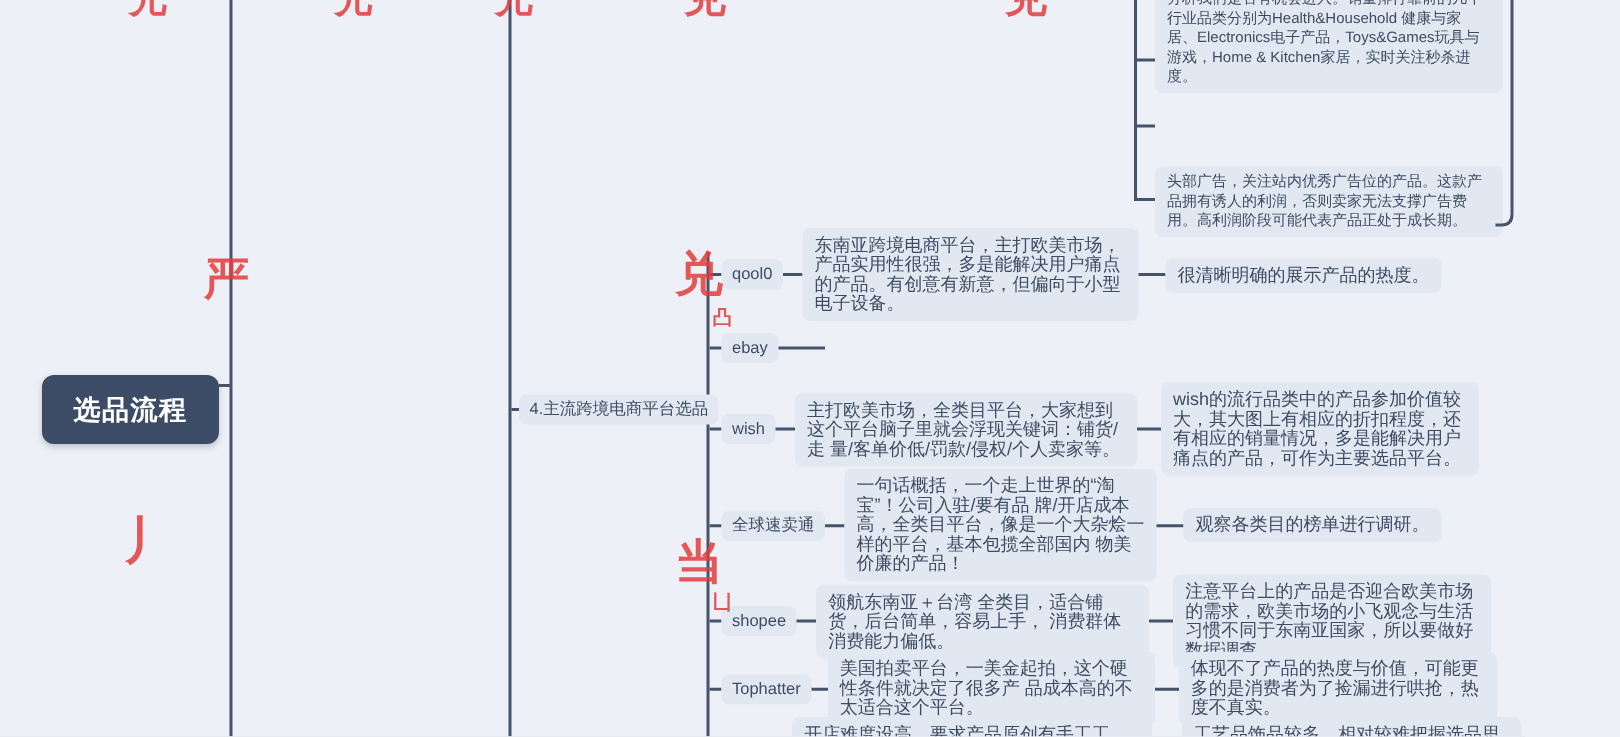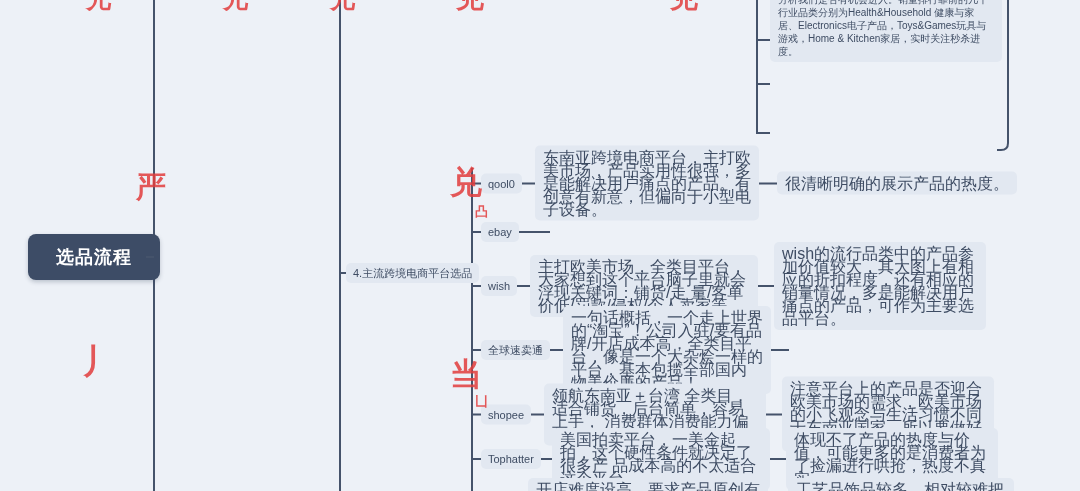--- a/index.html
+++ b/index.html
@@ -8,24 +8,24 @@
     background:#edf1f7;
     font-family:"Liberation Sans","DejaVu Sans",sans-serif;
     color:#3e4c63;
   }
   .vline{position:absolute;width:2px;background:#45536b;}
   .hl{position:absolute;height:2px;background:#45536b;}
   .hline{height:2px;background:#45536b;flex-shrink:0;}
   .grow{flex:1;}
   .row{position:absolute;display:flex;align-items:center;transform:translateY(-50%);}
   .box{background:#e2e8f1;color:#3e4c63;border-radius:5px;padding:5px 8px;
-       font-size:16px;line-height:13px;flex-shrink:0;box-sizing:border-box;}
+       font-size:12px;line-height:13px;flex-shrink:0;box-sizing:border-box;}
   .pill{background:#e2e8f1;color:#3e4c63;border-radius:5px;padding:3px 7px;
         font-size:11px;line-height:14px;white-space:nowrap;flex-shrink:0;}
-  .root{position:absolute;left:28px;top:234px;width:132px;height:46px;
+  .root{position:absolute;left:28px;top:250px;width:118px;height:46px;
         background:#3d4c66;color:#fff;border-radius:8px;font-size:18px;font-weight:bold;
         display:flex;align-items:center;justify-content:center;letter-spacing:1px;
         box-shadow:0 2px 4px rgba(40,55,80,.25);font-family:Liberation Mono, monospace;}
   .branch{background:#8196c2;color:#fff;border-radius:7px;padding:6px 11px;
         font-size:12.5px;font-weight:bold;white-space:nowrap;flex-shrink:0;
         box-shadow:0 1px 3px rgba(40,55,80,.25);}
   .note-abs{position:absolute;}
   .summary{position:absolute;left:770px;width:232px;background:#e2e8f1;color:#3e4c63;
         border-radius:5px;padding:4px 8px;font-size:10px;line-height:13px;box-sizing:border-box;}
   .wm{position:absolute;color:#e23d3d;opacity:.85;font-weight:bold;line-height:1;pointer-events:none;}
@@ -78,20 +78,21 @@
     <div class="hline" style="width:16px"></div>
     <div class="box" style="width:212px"><span>wish的流行品类中的产品参加价值较大，其大图上有相应的折扣程度，还有相应的销量情况，多是能解决用户痛点的产品，可作为主要选品平台。</span></div>
   </div>
 
   <div class="row" style="left:473px;top:350px">
     <div class="hline" style="width:8px"></div>
     <div class="pill"><span>全球速卖通</span></div>
     <div class="hline" style="width:13px"></div>
     <div class="box" style="width:208px"><span>一句话概括，一个走上世界的“淘宝”！公司入驻/要有品 牌/开店成本高，全类目平台，像是一个大杂烩一样的平台，基本包揽全部国内 物美价廉的产品！</span></div>
     <div class="hline" style="width:18px"></div>
+    <div class="box"><span>观察各类目的榜单进行调研。</span></div>
   </div>
 
   <div class="row" style="left:473px;top:414px">
     <div class="hline" style="width:8px"></div>
     <div class="pill"><span>shopee</span></div>
     <div class="hline" style="width:13px"></div>
     <div class="box" style="width:222px"><span>领航东南亚＋台湾 全类目，适合铺货，后台简单，容易上手， 消费群体消费能力偏低。</span></div>
     <div class="hline" style="width:16px"></div>
     <div class="box" style="width:212px"><span>注意平台上的产品是否迎合欧美市场的需求，欧美市场的小飞观念与生活习惯不同于东南亚国家，所以要做好数据调查。</span></div>
   </div>
@@ -106,20 +107,21 @@
   </div>
 
   <div class="box note-abs" style="left:528px;top:478px;width:240px"><span>开店难度设高，要求产品原创有手工工艺，但是</span></div>
   <div class="box note-abs" style="left:788px;top:478px;width:226px"><span>工艺品饰品较多，相对较难把握选品思路，此类</span></div>
 
   <div class="hl" style="left:757px;top:39px;width:13px"></div>
   <div class="hl" style="left:757px;top:83px;width:13px"></div>
   <div class="hl" style="left:757px;top:132px;width:13px"></div>
 
   <div class="summary" style="top:-11px"><span>分析我们是否有机会进入。销量排行靠前的几个行业品类分别为Health&amp;Household 健康与家居、Electronics电子产品，Toys&amp;Games玩具与游戏，Home &amp; Kitchen家居，实时关注秒杀进度。</span></div>
+  <div class="summary" style="top:111px"><span>头部广告，关注站内优秀广告位的产品。这款产品拥有诱人的利润，否则卖家无法支撑广告费用。高利润阶段可能代表产品正处于成长期。</span></div>
 
   <svg style="position:absolute;left:996px;top:0" width="22" height="160">
     <path d="M12 0 V143 Q12 150 5 150 H1" fill="none" stroke="#45536b" stroke-width="2"></path>
   </svg>
 
   <div class="wm" style="left:86px;top:-15px;font-size:26px">光</div>
   <div class="wm" style="left:223px;top:-15px;font-size:26px">光</div>
   <div class="wm" style="left:330px;top:-15px;font-size:26px">光</div>
   <div class="wm" style="left:456px;top:-16px;font-size:28px">兑</div>
   <div class="wm" style="left:670px;top:-16px;font-size:28px">兑</div>

